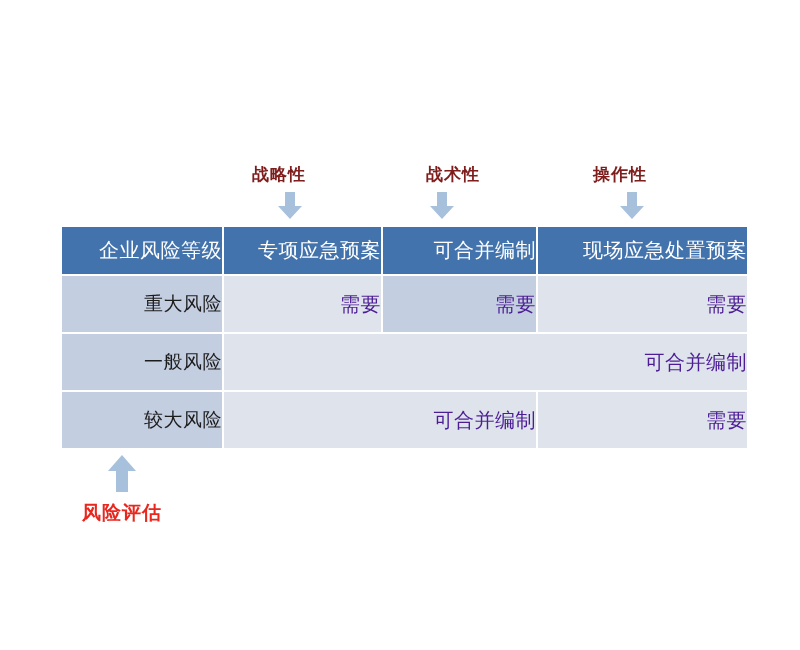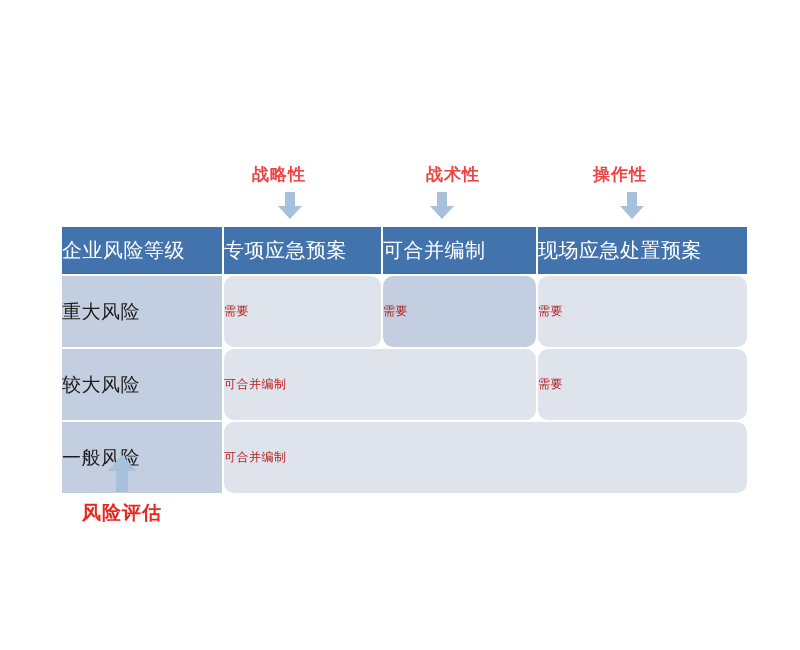--- a/index.html
+++ b/index.html
@@ -22,21 +22,21 @@
     width: 800px;
     height: 650px;
   }
 
   
   .top-label {
     position: absolute;
     font-family: "Liberation Serif", "DejaVu Serif", serif;
     font-size: 17px;
     font-weight: 600;
-    color: #ef4444;
+    color: #7f1d1d;
     letter-spacing: 1px;
     white-space: nowrap;
     text-align: center;
     transform: translateX(-50%);
   }
 
   
   .arrow-down {
     position: absolute;
     width: 26px;
@@ -57,48 +57,47 @@
     left: 60px;
     top: 225px;
     width: 685px;
     border-collapse: separate;
     border-spacing: 2px;
     table-layout: fixed;
   }
   .matrix th, .matrix td {
     padding: 0;
     margin: 0;
-    text-align: left;
+    text-align: right;
     vertical-align: middle;
     font-weight: normal;
   }
   .matrix thead th {
     height: 47px;
     background: #4273ad;
     color: #ffffff;
     font-size: 20px;
     font-family: "Liberation Sans", "DejaVu Sans", sans-serif;
     letter-spacing: 0.5px;
     white-space: nowrap;
   }
-  .matrix tbody tr { height: 71px; }
+  .matrix tbody tr { height: 56px; }
   .row-head {
     background: #c4cee1;
     color: #1c1c1c;
     font-size: 19px;
     letter-spacing: 0.5px;
     white-space: nowrap;
   }
   .cell {
     background: #dfe4ec;
-    color: #b91c1c;
-    font-size: 12px;
+    color: #4c1d95;
+    font-size: 20px;
     letter-spacing: 0.5px;
     white-space: nowrap;
-    border-radius: 10px;
   }
   .cell.highlight {
     background: #c4cee1;
   }
 
   
   .red-caption {
     position: absolute;
     font-family: Liberation Serif, serif;
     font-size: 19px;
@@ -150,27 +149,27 @@
       </tr>
     </thead>
     <tbody>
       <tr>
         <td class="row-head">重大风险</td>
         <td class="cell">需要</td>
         <td class="cell highlight">需要</td>
         <td class="cell">需要</td>
       </tr>
       <tr>
+        <td class="row-head">一般风险</td>
+        <td class="cell" colspan="3">可合并编制</td>
+      </tr>
+      <tr>
         <td class="row-head">较大风险</td>
         <td class="cell" colspan="2">可合并编制</td>
         <td class="cell">需要</td>
-      </tr>
-      <tr>
-        <td class="row-head">一般风险</td>
-        <td class="cell" colspan="3">可合并编制</td>
       </tr>
     </tbody>
   </table>
 
   <div class="arrow-up" style="left:122px; top:455px;">
     <svg viewBox="0 0 30 38" xmlns="http://www.w3.org/2000/svg">
       <polygon points="15,0 29,16 21,16 21,37 9,37 9,16 1,16" fill="#a7c0dc"></polygon>
     </svg>
   </div>
   <div class="red-caption" style="left:122px; top:500px;">风险评估</div>

